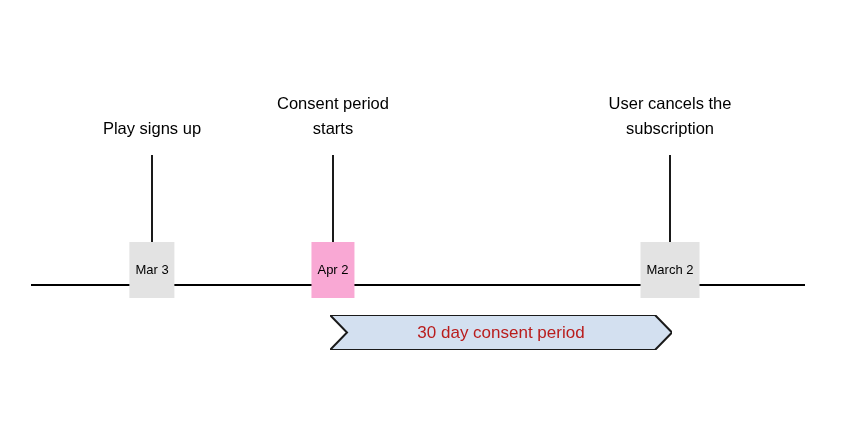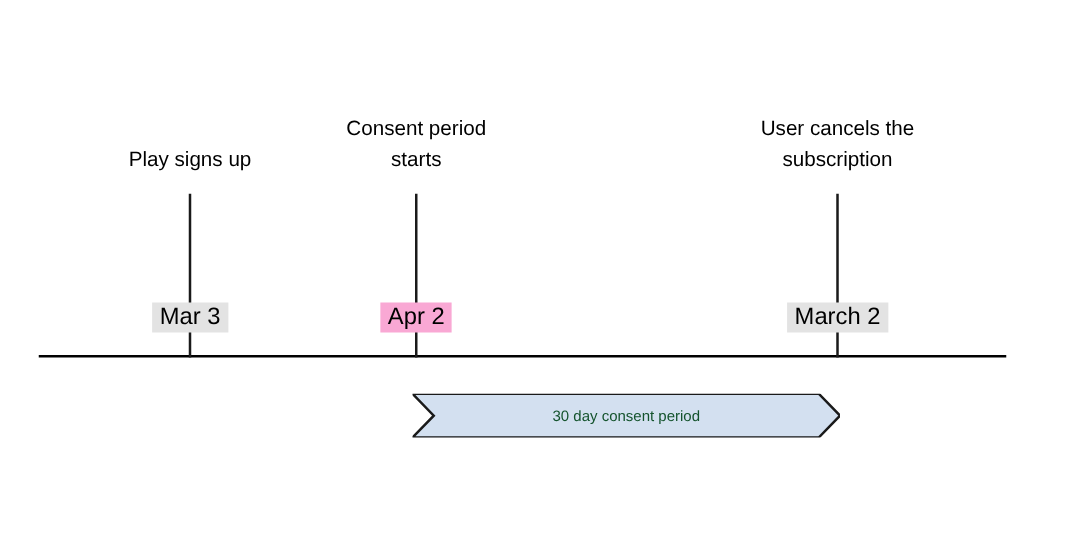--- a/index.html
+++ b/index.html
@@ -60,23 +60,23 @@
   .event-label.one-line { top: 116px; }
   .event-label.two-line { top: 91px; }
 
   .date-chip {
     position: absolute;
     top: 242px;
     left: 50%;
     transform: translateX(-50%);
     background: #e3e3e3;
     color: #000000;
-    font-size: 19px;
+    font-size: 13px;
     line-height: 24px;
-    padding: 0 6px;
+    padding: 16px 6px;
     white-space: nowrap;
   }
 
   
   .period-banner {
     position: absolute;
     left: 330px;
     top: 315px;
     width: 342px;
     height: 35px;
@@ -85,22 +85,22 @@
     position: absolute;
     inset: 0;
     display: block;
   }
   .period-banner-text {
     position: absolute;
     inset: 0;
     display: flex;
     align-items: center;
     justify-content: center;
-    font-size: 12px;
-    color: #14532d;
+    font-size: 17px;
+    color: #b91c1c;
     white-space: nowrap;
   }
 </style>
 </head>
 <body>
 
 <div id="canvas" style="background: rgb(255, 255, 255);">
 
   <div class="axis-line" style="left: 31px; width: 774px; top: 284px; background: rgb(0, 0, 0);"></div>
 

